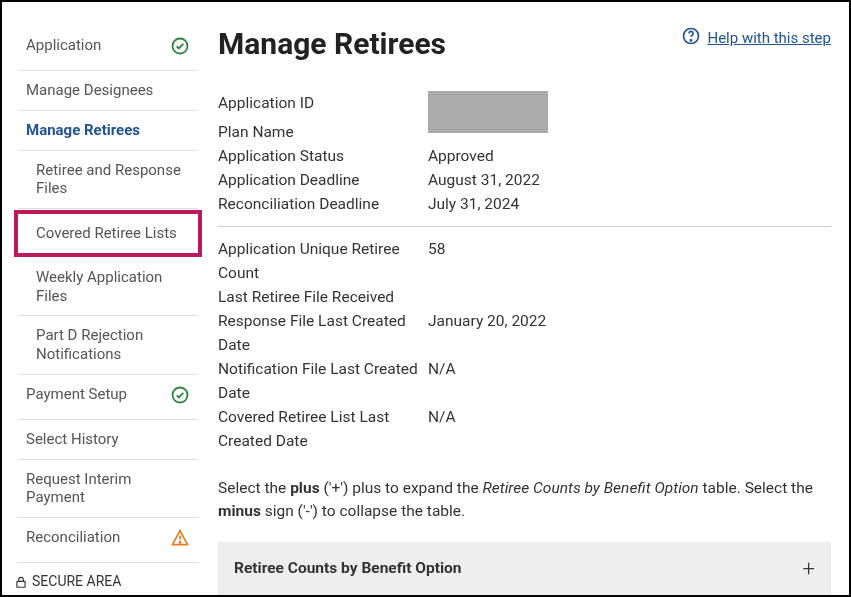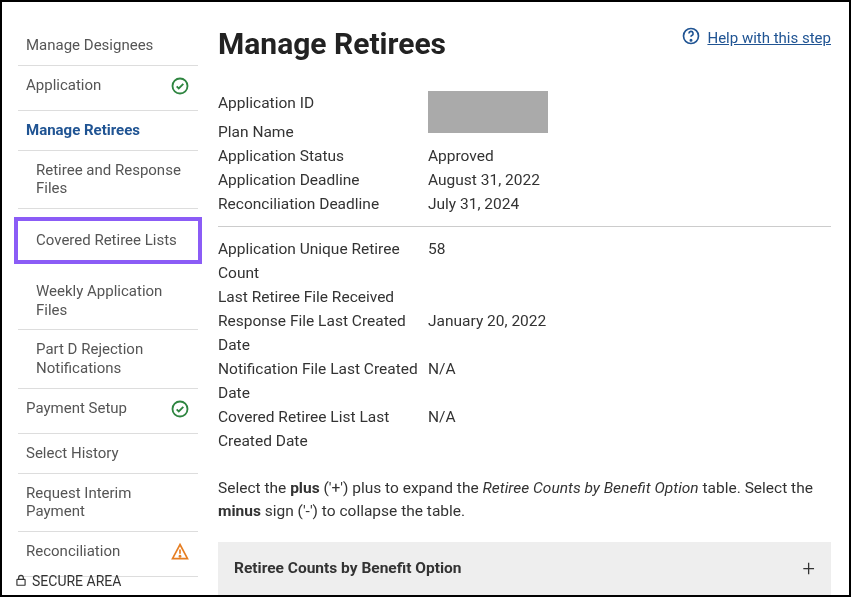--- a/index.html
+++ b/index.html
@@ -41,22 +41,22 @@
     padding-right: 4px;
   }
   .nav-item.active .label {
     color: #205493;
     font-weight: 700;
   }
   .nav-item .icon {
     flex-shrink: 0;
   }
   .highlight-box {
-    border: 4px solid #8b5cf6;
-    margin: 8px -4px;
+    border: 4px solid #be185d;
+    margin: 1px -4px;
   }
   .highlight-box .nav-item {
     border-bottom: none;
   }
   .main {
     flex: 1;
     padding-left: 8px;
     padding-right: 2px;
   }
   .main-header {
@@ -129,42 +129,42 @@
     font-weight: 300;
     color: #333;
   }
   .footer {
     position: absolute;
     bottom: 6px;
     left: 12px;
     font-size: 14px;
     color: #333;
     display: flex;
-    align-items: flex-start;
+    align-items: flex-end;
   }
   .footer svg { margin-right: 4px; }
 </style>
 </head>
 <body>
 
 <div class="layout">
   <div class="sidebar">
-
-    <div class="nav-item">
-      <span class="label">Manage Designees</span>
-    </div>
 
     <div class="nav-item">
       <span class="label">Application</span>
       <span class="icon">
         <svg width="20" height="20" viewBox="0 0 24 24" fill="none" stroke="#2e8540" stroke-width="2.2">
             <circle cx="12" cy="12" r="9"></circle>
             <path d="M8 12.5l2.5 2.5L16 9.5"></path>
           </svg>
       </span>
+    </div>
+
+    <div class="nav-item">
+      <span class="label">Manage Designees</span>
     </div>
 
     <div class="nav-item active">
       <span class="label">Manage Retirees</span>
     </div>
 
     <div class="nav-item sub">
       <span class="label">Retiree and Response Files</span>
     </div>
 

